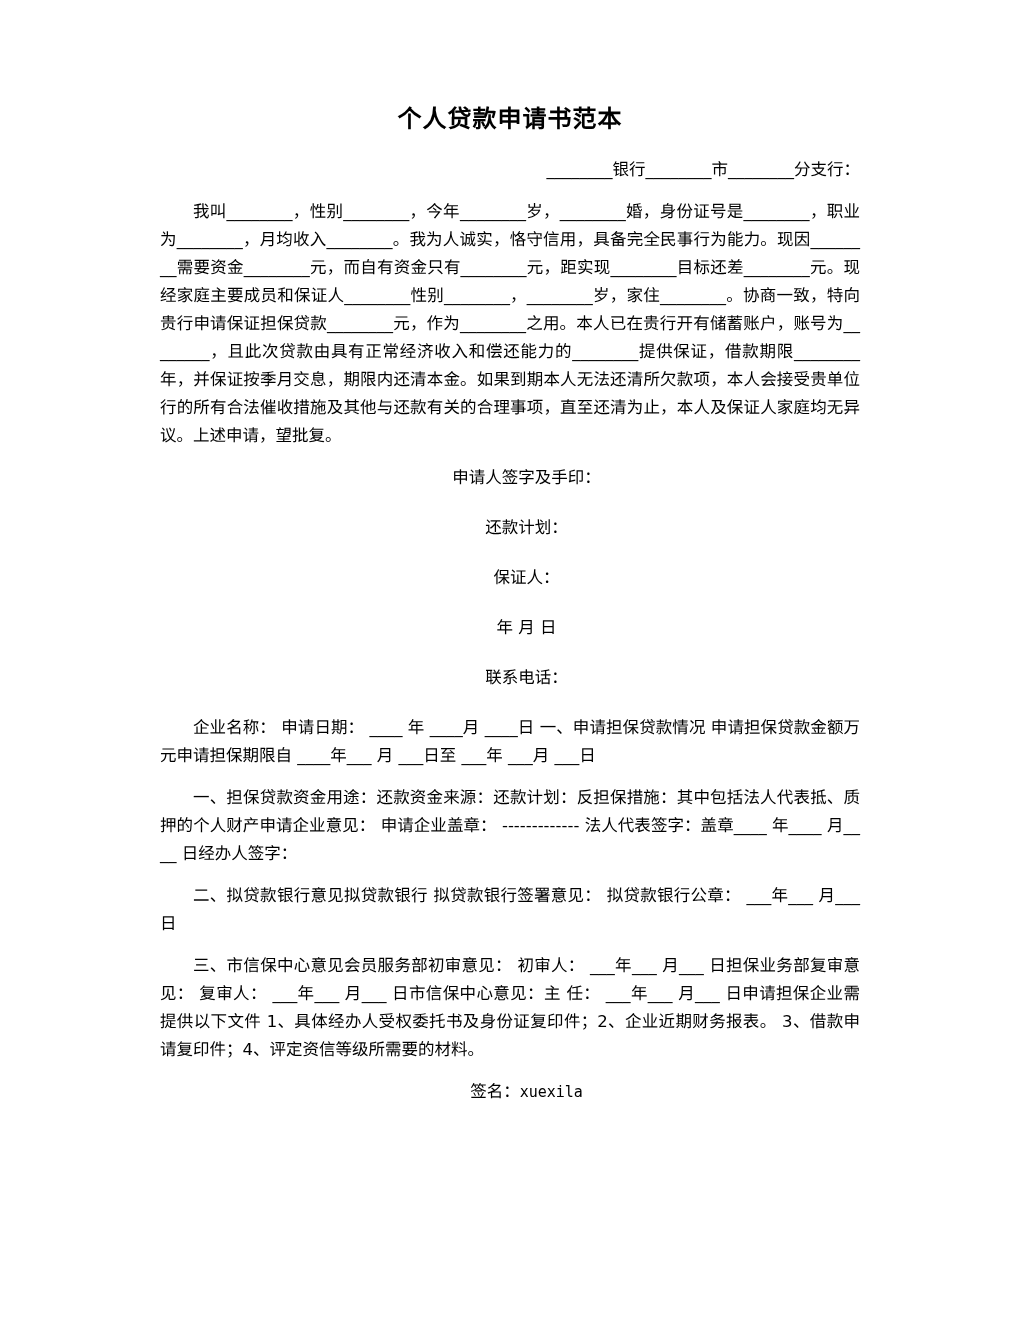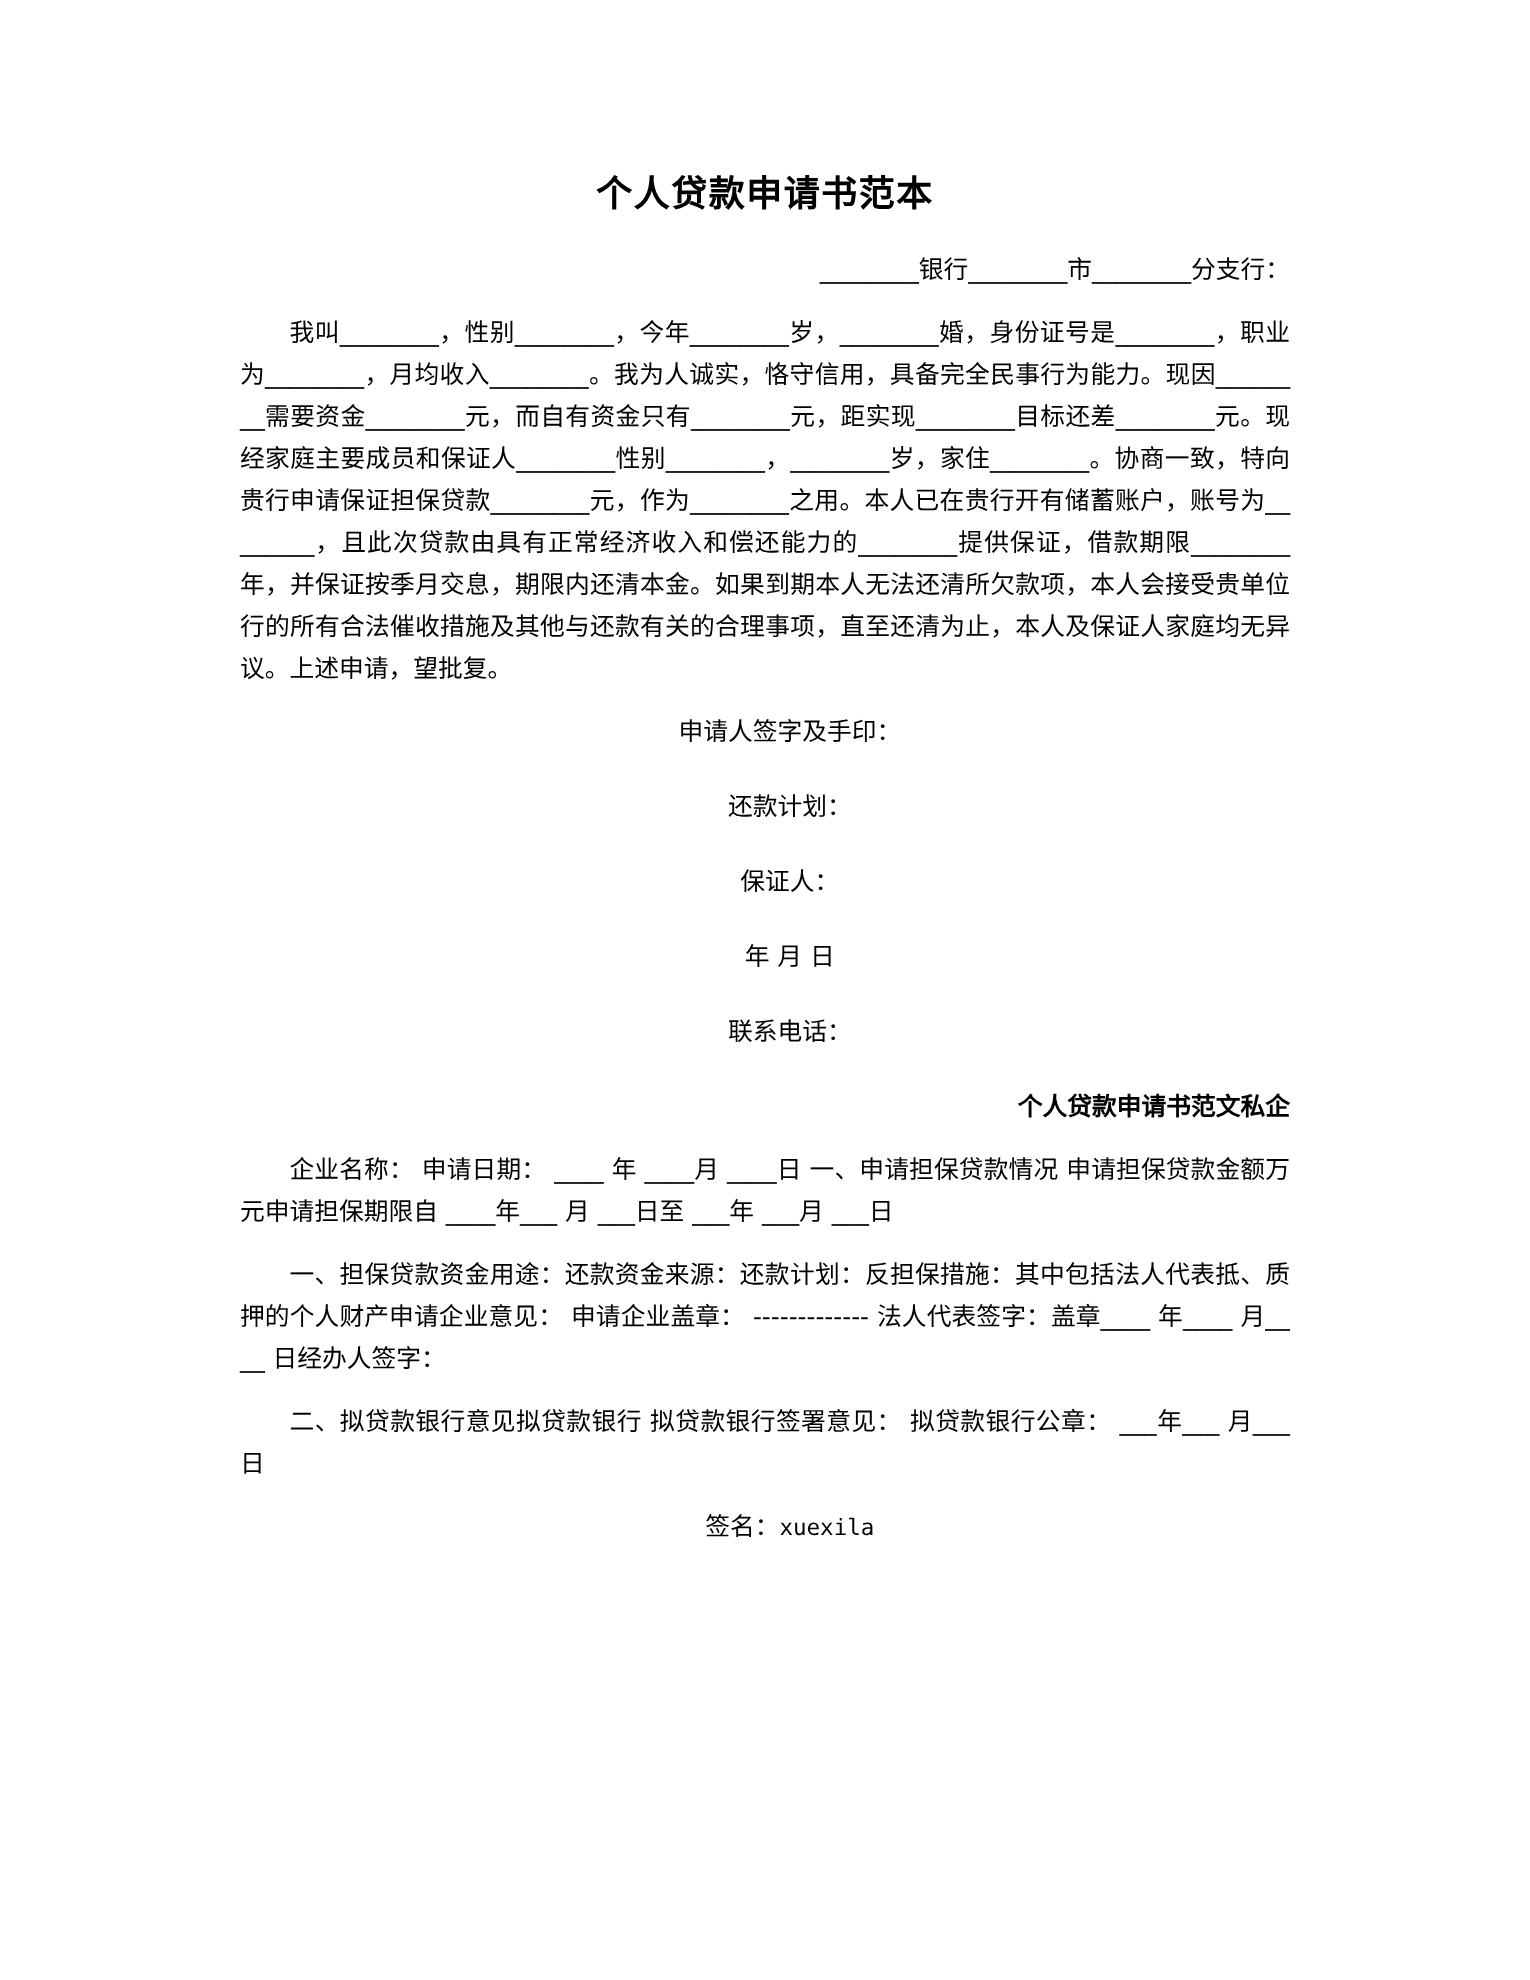--- a/index.html
+++ b/index.html
@@ -16,21 +16,21 @@
     position: relative;
     width: 1020px;
     height: 1320px;
     background: #ffffff;
     overflow: hidden;
     box-sizing: border-box;
   }
   .doc {
     position: absolute;
     left: 160px;
-    top: 112px;
+    top: 102px;
     width: 700px;
   }
   .doc-title {
     font-size: 24px;
     font-weight: bold;
     text-align: center;
     letter-spacing: 1px;
     line-height: 34px;
     margin: 0 0 20px 0;
     font-family: "DejaVu Sans", "Liberation Sans", sans-serif;
@@ -82,25 +82,25 @@
     <p class="sig-line">申请人签字及手印：</p>
 
     <p class="sig-line">还款计划：</p>
 
     <p class="sig-line">保证人：</p>
 
     <p class="sig-line">年  月  日</p>
 
     <p class="sig-line">联系电话：</p>
 
-    <p class="para short heading-inline">个人贷款申请书范文私企</p>
 
     <p class="para">企业名称： 申请日期： ____ 年 ____月 ____日 一、申请担保贷款情况 申请担保贷款金额万元申请担保期限自 ____年___ 月 ___日至 ___年 ___月 ___日</p>
 
     <p class="para">一、担保贷款资金用途：还款资金来源：还款计划：反担保措施：其中包括法人代表抵、质押的个人财产申请企业意见： 申请企业盖章： ------------- 法人代表签字：盖章____ 年____ 月____ 日经办人签字：</p>
 
     <p class="para">二、拟贷款银行意见拟贷款银行 拟贷款银行签署意见： 拟贷款银行公章： ___年___ 月___ 日</p>
 
+    <p class="para">三、市信保中心意见会员服务部初审意见： 初审人： ___年___ 月___ 日担保业务部复审意见： 复审人： ___年___ 月___ 日市信保中心意见：主 任： ___年___ 月___ 日申请担保企业需提供以下文件 1、具体经办人受权委托书及身份证复印件；2、企业近期财务报表。 3、借款申请复印件；4、评定资信等级所需要的材料。</p>
 
     <p class="sig-line"><span>签名：</span><span class="mono">xuexila</span></p>
 
   </div>
 </div>
 
 </body></html>

